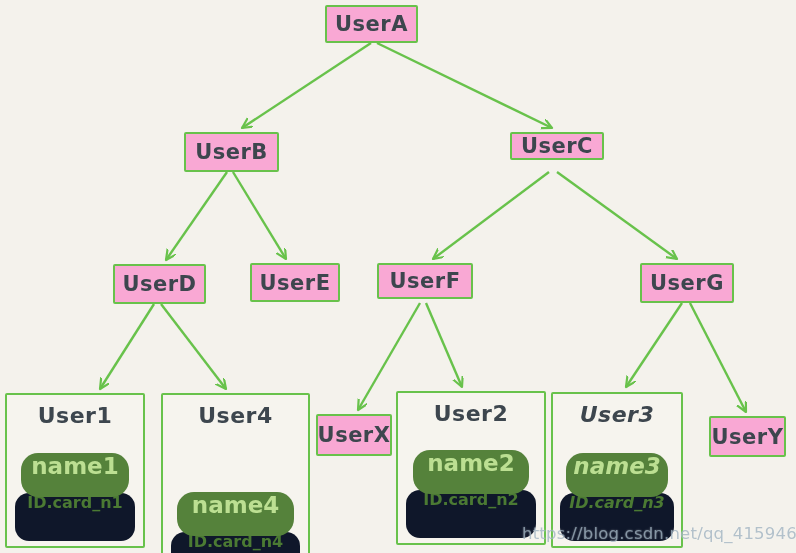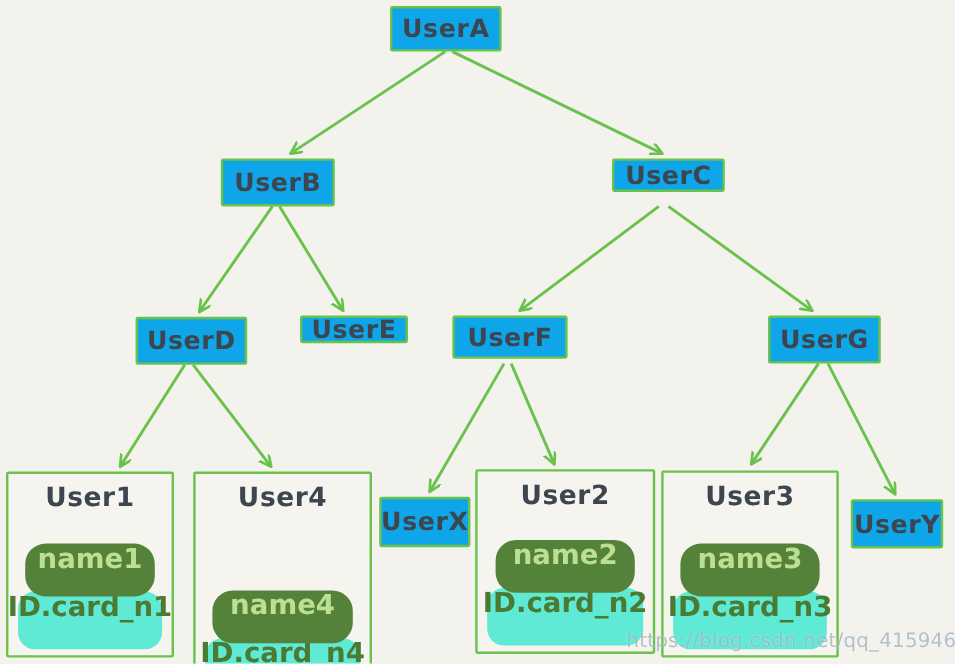--- a/index.html
+++ b/index.html
@@ -16,21 +16,21 @@
   }
   svg.edges {
     position: absolute; left: 0; top: 0;
     width: 796px; height: 553px;
     pointer-events: none;
   }
   .node {
     position: absolute;
     border: 2.5px solid #68c24b;
     border-radius: 2px;
-    background: #0ea5e9;
+    background: #f9a8d4;
     display: flex; align-items: center; justify-content: center;
     box-sizing: border-box;
   }
   .node-label {
     color: #3d464e;
     font-size: 21px;
     font-weight: bold;
     letter-spacing: 0.5px;
     white-space: nowrap;
   }
@@ -61,23 +61,23 @@
     width: 86%;
     height: 44px;
     background: #55823b;
     color: #bcdf92;
     font-size: 23px;
     z-index: 2;
   }
   .pill.light {
     width: 96%;
     height: 48px;
-    background: #5eead4;
+    background: #0f172a;
     color: #4b7a33;
-    font-size: 23px;
+    font-size: 16px;
     margin-top: -4px;
     border-radius: 14px;
   }
   .watermark {
     position: absolute;
     left: 522px; top: 524px;
     width: 274px;
     color: rgba(155, 175, 190, 0.75);
     font-size: 16.5px;
     letter-spacing: 0.2px;
@@ -116,21 +116,21 @@
   </div>
   <div class="node" style="left:184px; top:132px; width:95px; height:40px;">
     <span class="node-label">UserB</span>
   </div>
   <div class="node" style="left:510px; top:132px; width:94px; height:28px;">
     <span class="node-label">UserC</span>
   </div>
   <div class="node" style="left:113px; top:264px; width:93px; height:40px;">
     <span class="node-label">UserD</span>
   </div>
-  <div class="node" style="left:250px; top:263px; width:90px; height:23px;">
+  <div class="node" style="left:250px; top:263px; width:90px; height:39px;">
     <span class="node-label">UserE</span>
   </div>
   <div class="node" style="left:377px; top:263px; width:96px; height:36px;">
     <span class="node-label">UserF</span>
   </div>
   <div class="node" style="left:640px; top:263px; width:94px; height:40px;">
     <span class="node-label">UserG</span>
   </div>
   <div class="node" style="left:316px; top:414px; width:76px; height:42px;">
     <span class="node-label">UserX</span>
@@ -165,21 +165,21 @@
     <div class="card-title">User2</div>
     <div class="spacer"></div>
     <div class="pill dark">
       <span>name2</span>
     </div>
     <div class="pill light">
       <span>ID.card_n2</span>
     </div>
   </div>
 
-  <div class="card" style="left:551px; top:392px; width:148px; height:156px;">
+  <div class="card" style="left:551px; top:392px; width:132px; height:156px;font-style:italic;">
     <div class="card-title">User3</div>
     <div class="spacer"></div>
     <div class="pill dark">
       <span>name3</span>
     </div>
     <div class="pill light">
       <span>ID.card_n3</span>
     </div>
   </div>
 

